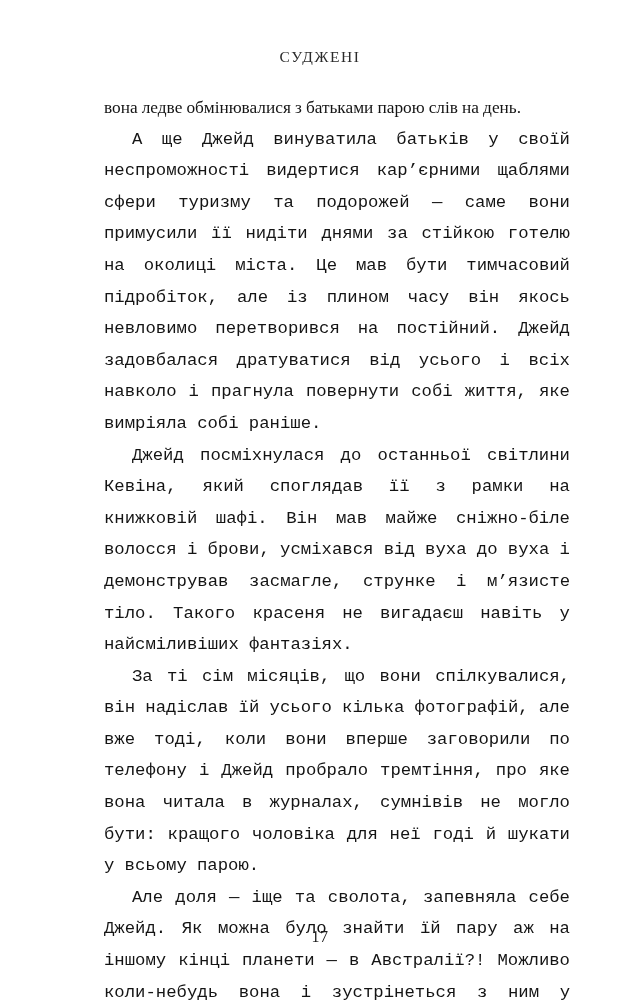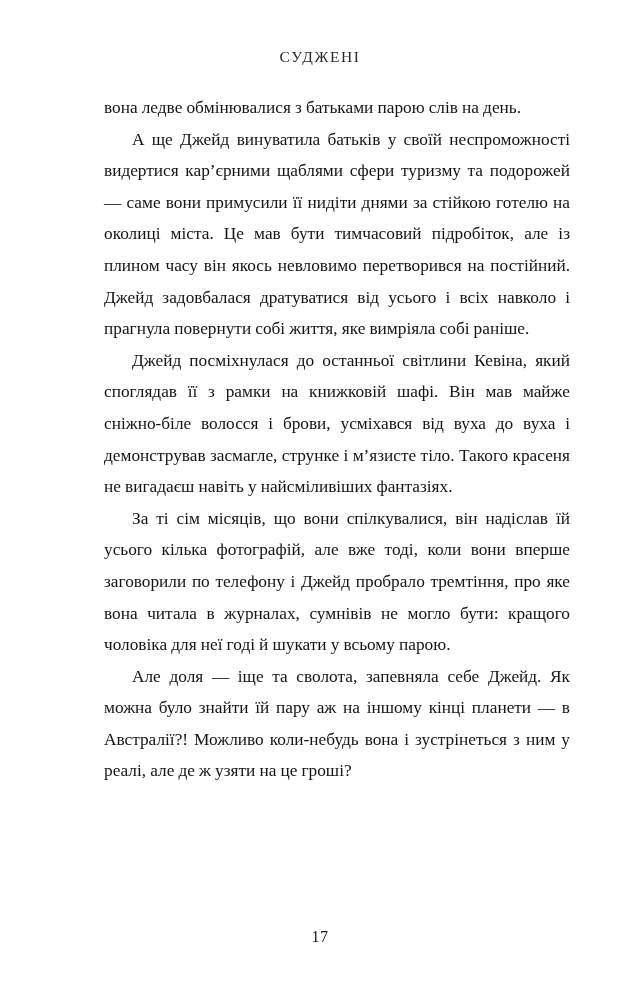--- a/index.html
+++ b/index.html
@@ -53,20 +53,21 @@
     font-size: 17.3px;
     line-height: 31.6px;
     text-align: justify;
     text-justify: inter-word;
     color: #141414;
     hyphens: manual;
     word-spacing: -0.2px;
   }
   .para.indent {
     text-indent: 28px;
+    font-family: Liberation Mono, monospace;
   }
   .para.no-indent {
     text-indent: 0;
   }
 
   
   .folio {
     position: absolute;
     top: 928px;
     left: 0;

